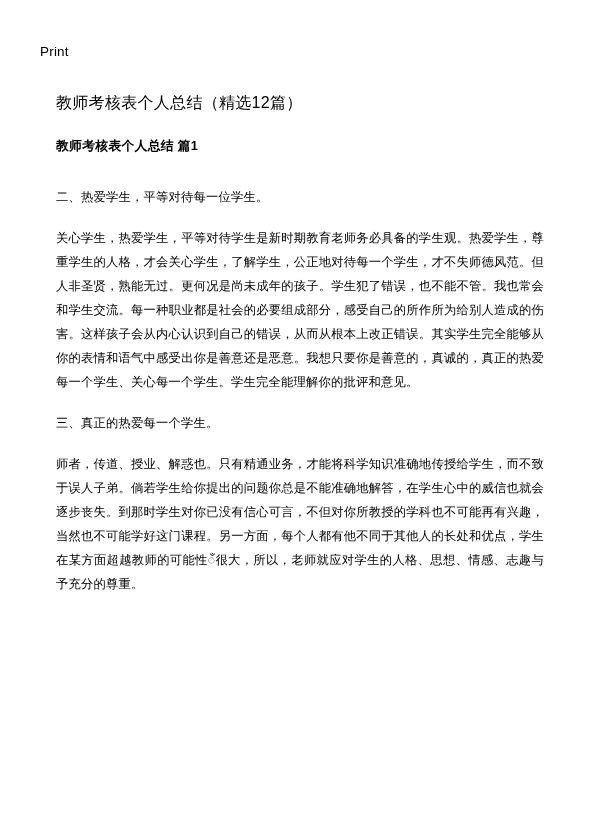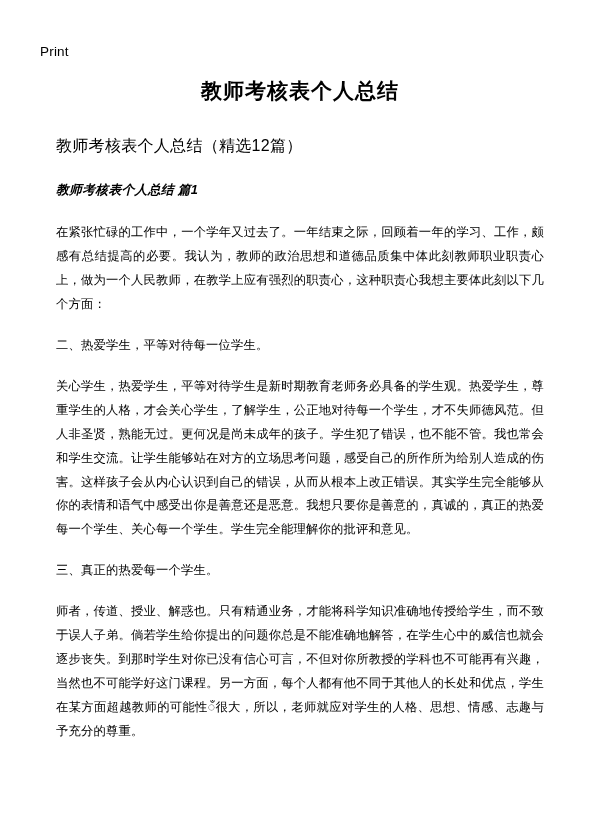--- a/index.html
+++ b/index.html
@@ -47,23 +47,22 @@
   }
   .subtitle {
     font-size: 16px;
     line-height: 1.9;
     margin: 12px 0 20px 0;
     letter-spacing: 0.3px;
   }
   .section-heading {
     font-size: 12.8px;
     font-weight: bold;
-    margin: 0 0 22px 0;
+    margin: 0 0 31px 0;
     letter-spacing: 0.3px;
-    font-style: italic;
   }
   p.para {
     font-size: 12.3px;
     line-height: 1.95;
     margin: 0 0 17px 0;
     text-align: justify;
     text-justify: inter-ideograph;
     letter-spacing: 0.2px;
   }
   p.para:last-child {
@@ -72,27 +71,25 @@
 </style>
 </head>
 <body>
 
 <div class="page">
 
   <a class="print-link" href="#">Print</a>
 
   <div class="content">
 
-    <h1 class="doc-title">教师考核表个人总结</h1>
 
     <div class="subtitle">教师考核表个人总结（精选12篇）</div>
 
     <div class="section-heading">教师考核表个人总结 篇1</div>
 
-    <p class="para">在紧张忙碌的工作中，一个学年又过去了。一年结束之际，回顾着一年的学习、工作，颇感有总结提高的必要。我认为，教师的政治思想和道德品质集中体此刻教师职业职责心上，做为一个人民教师，在教学上应有强烈的职责心，这种职责心我想主要体此刻以下几个方面：</p>
     <p class="para">二、热爱学生，平等对待每一位学生。</p>
-    <p class="para">关心学生，热爱学生，平等对待学生是新时期教育老师务必具备的学生观。热爱学生，尊重学生的人格，才会关心学生，了解学生，公正地对待每一个学生，才不失师德风范。但人非圣贤，熟能无过。更何况是尚未成年的孩子。学生犯了错误，也不能不管。我也常会和学生交流。让学生能够站在对方的立场思考问题，感受自己的所作所为给别人造成的伤害。这样孩子会从内心认识到自己的错误，从而从根本上改正错误。其实学生完全能够从你的表情和语气中感受出你是善意还是恶意。我想只要你是善意的，真诚的，真正的热爱每一个学生、关心每一个学生。学生完全能理解你的批评和意见。</p>
+    <p class="para">关心学生，热爱学生，平等对待学生是新时期教育老师务必具备的学生观。热爱学生，尊重学生的人格，才会关心学生，了解学生，公正地对待每一个学生，才不失师德风范。但人非圣贤，熟能无过。更何况是尚未成年的孩子。学生犯了错误，也不能不管。我也常会和学生交流。每一种职业都是社会的必要组成部分，感受自己的所作所为给别人造成的伤害。这样孩子会从内心认识到自己的错误，从而从根本上改正错误。其实学生完全能够从你的表情和语气中感受出你是善意还是恶意。我想只要你是善意的，真诚的，真正的热爱每一个学生、关心每一个学生。学生完全能理解你的批评和意见。</p>
     <p class="para">三、真正的热爱每一个学生。</p>
     <p class="para">师者，传道、授业、解惑也。只有精通业务，才能将科学知识准确地传授给学生，而不致于误人子弟。倘若学生给你提出的问题你总是不能准确地解答，在学生心中的威信也就会逐步丧失。到那时学生对你已没有信心可言，不但对你所教授的学科也不可能再有兴趣，当然也不可能学好这门课程。另一方面，每个人都有他不同于其他人的长处和优点，学生在某方面超越教师的可能性ँ很大，所以，老师就应对学生的人格、思想、情感、志趣与予充分的尊重。</p>
 
   </div>
 
 </div>
 
 </body></html>

